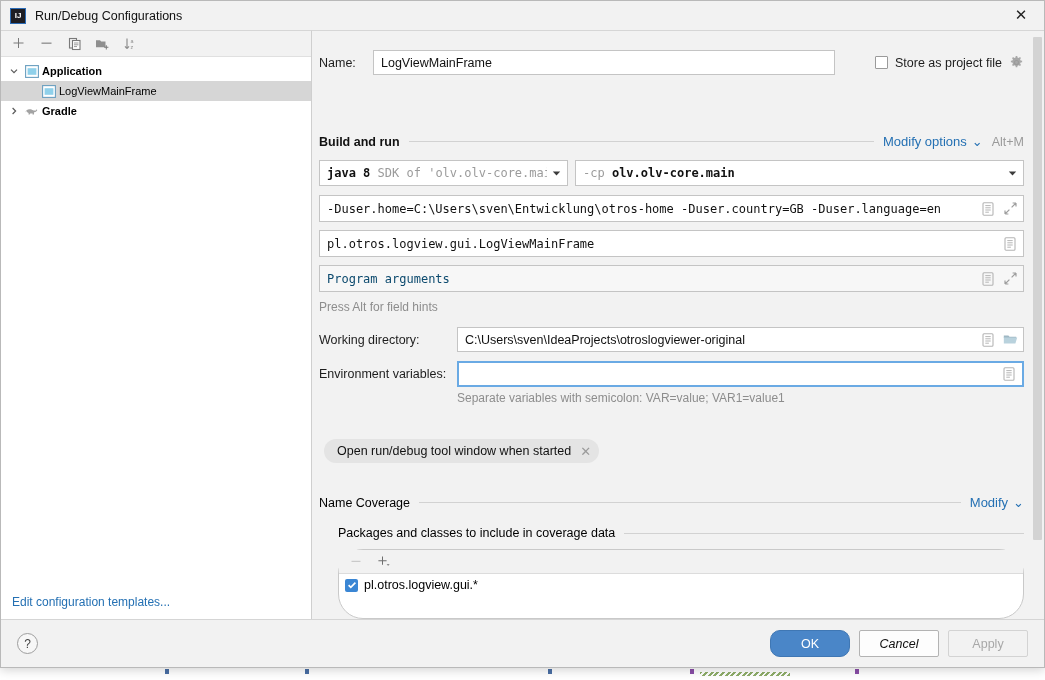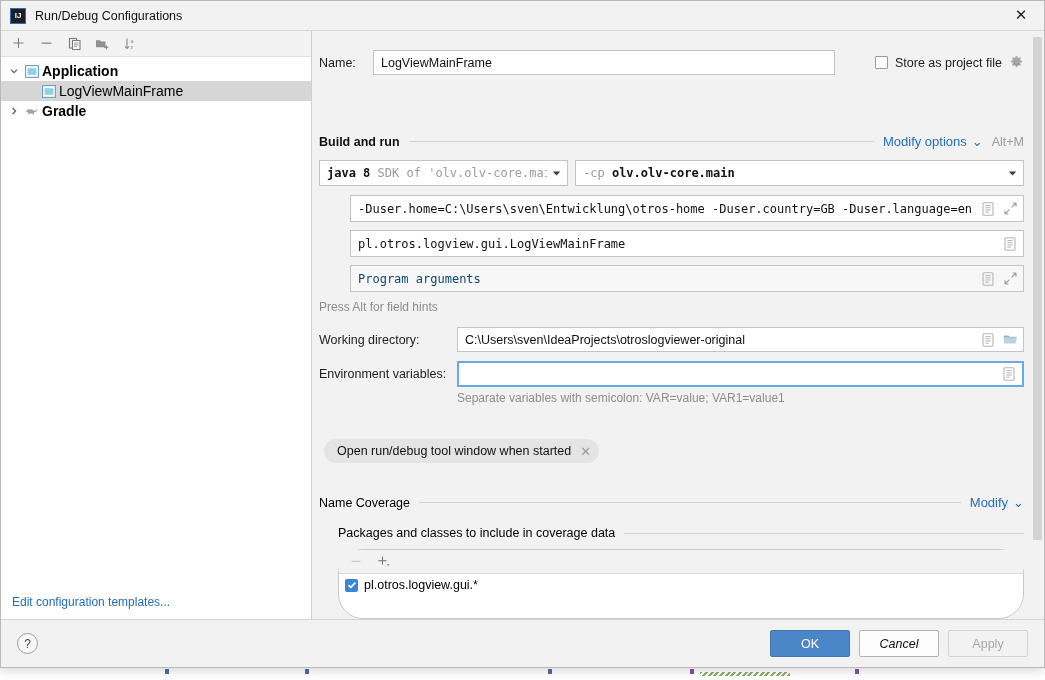--- a/index.html
+++ b/index.html
@@ -81,21 +81,21 @@
   }
   .tbtn {
     width: 25px; height: 22px; display: flex; align-items: center; justify-content: center;
     cursor: default;
   }
   .tbtn svg { display: block; }
 
   #tree { flex: 1 1 auto; padding-top: 4px; overflow: hidden; }
   .tree-row {
     height: 20px; display: flex; align-items: center;
-    padding-left: 4px; font-size: 14px; cursor: default;
+    padding-left: 4px; font-size: 11px; cursor: default;
   }
   .tree-row.selected { background: #d6d6d6; }
   .tw { width: 17px; flex: 0 0 17px; display:flex; align-items:center; justify-content:center; color:#5a5a5a; }
   .tico { width: 20px; flex: 0 0 20px; display:flex; align-items:center; justify-content:center; }
   .tlabel { font-weight: bold; }
   .tlabel.plain { font-weight: normal; }
 
   #edit-templates {
     position: absolute; left: 11px; bottom: 10px;
     color: #2470b3; font-size: 12px; cursor: default;
@@ -111,21 +111,21 @@
 
   .row { display: flex; align-items: center; }
   .lbl { font-size: 12.5px; color: #1d1d1d; }
 
   
   .tfield {
     background: #fff; border: 1px solid #c4c4c4; height: 26px;
     display: flex; align-items: center; padding: 0 2px 0 7px;
     font-size: 12.5px; color: #111; position: relative;
   }
-  .tfield.mono { font-family: "DejaVu Sans Mono", monospace; font-size: 12px; margin-left: 31px; }
+  .tfield.mono { font-family: "DejaVu Sans Mono", monospace; font-size: 12px; }
   .tfield.focused { border: 2px solid #6aaae4; }
   .tfield .val { flex: 1 1 auto; overflow: hidden; white-space: nowrap; }
   .tfield .ph { color: #0c4a6e; }
   .fico { width: 22px; height: 24px; display:flex; align-items:center; justify-content:center; flex: 0 0 22px; cursor: default;}
 
   
   .combo {
     background: #fff; border: 1px solid #c4c4c4; height: 26px;
     display: flex; align-items: center; padding: 0 2px 0 7px;
     font-family: "DejaVu Sans Mono", monospace; font-size: 12px;
@@ -478,17 +478,17 @@
 
       <div id="vscroll">
         <div class="thumb"></div>
       </div>
     </div>
   </div>
 
   <div id="bottombar">
     <div id="help">?</div>
     <div style="flex:1 1 auto"></div>
-    <div class="btn primary" style="margin-right:9px; min-width:80px;">OK</div>
+    <div class="btn primary" style="margin-right:9px; min-width:80px;border-radius:10px;">OK</div>
     <div class="btn" style="margin-right:9px; min-width:80px;font-style:italic;">Cancel</div>
     <div class="btn disabled" style="min-width:80px;">Apply</div>
   </div>
 </div>
 
 </body></html>

